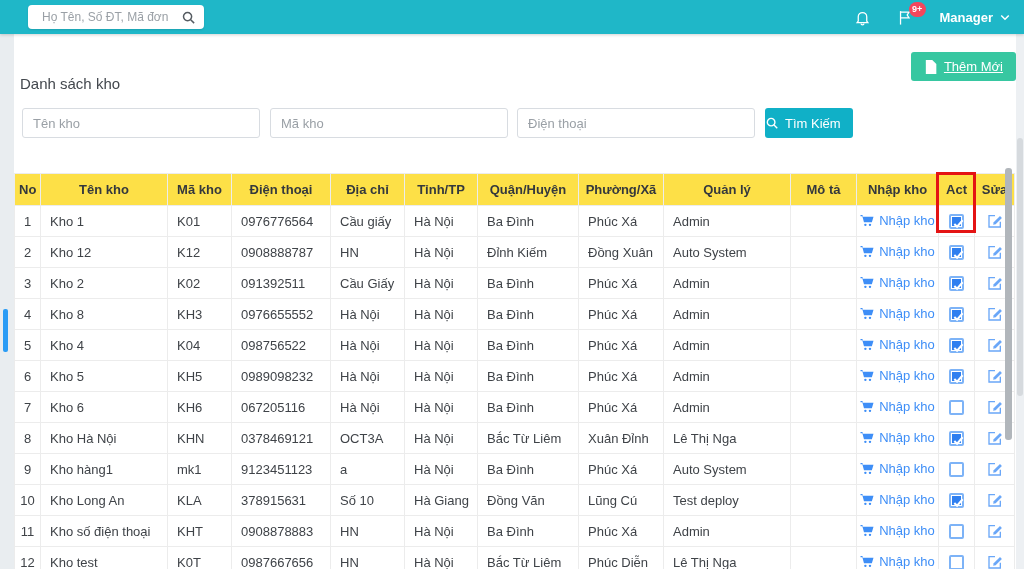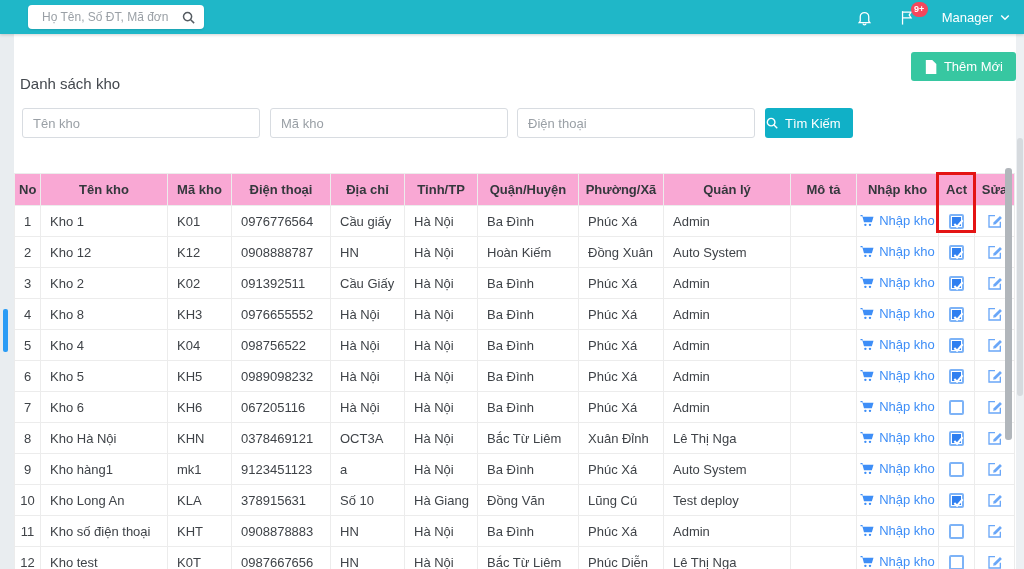--- a/index.html
+++ b/index.html
@@ -24,52 +24,52 @@
     font-family:inherit; background:transparent; min-width:0;
   }
   .search-pill input::placeholder { color:#9aa0a6; }
   .topbar-right { position:absolute; right:14px; top:0; height:34px; display:flex; align-items:center; gap:26px; }
   .icon-btn { position:relative; display:flex; align-items:center; cursor:pointer; }
   .badge {
     position:absolute; top:-7px; right:-12px; min-width:17px; height:15px;
     background:#f5465c; color:#fff; border-radius:8px; font-size:9px; font-weight:bold;
     display:flex; align-items:center; justify-content:center; padding:0 3px;
   }
-  .user-menu { display:flex; align-items:center; gap:7px; color:#fff; font-size:13px; cursor:pointer; }
+  .user-menu { display:flex; align-items:center; gap:7px; color:#fff; font-size:13px; cursor:pointer;font-weight:bold; }
   
   .gutter-left { position:absolute; left:0; top:34px; width:14px; height:535px; background:#e9edf0; }
   .left-indicator { position:absolute; left:3px; top:309px; width:5px; height:43px; background:#2b9cf5; border-radius:2px; }
   .gutter-right { position:absolute; left:1016px; top:34px; width:8px; height:535px; background:#edf0f3; }
   .scroll-thumb-outer { position:absolute; left:1017px; top:138px; width:6px; height:258px; background:#d6dade; border-radius:3px; }
   .scroll-thumb-inner { position:absolute; left:1005px; top:168px; width:7px; height:272px; background:#b1b6bb; border-radius:3px; z-index:6; }
   .card { position:absolute; left:14px; top:34px; width:1002px; height:535px; background:#fff; }
   
   .page-title { position:absolute; left:6px; top:26px; font-size:15px; color:#43484e;margin-top:15px; }
   .header-actions { position:absolute; top:18px; right:0; display:flex; gap:9px; }
   .btn-green {
     height:29px; background:var(--green,#37c7a1); color:#fff; border:none; border-radius:3px;
     font-size:13px; font-family:inherit; display:flex; align-items:center; gap:7px;
-    padding:0 13px; cursor:pointer;
+    padding:0 13px; cursor:pointer;text-decoration:underline;
   }
   
   .filter-input {
     position:absolute; top:74px; width:238px; height:30px; border:1px solid #d8dce1;
     border-radius:3px; padding:0 10px; font-size:13px; font-family:inherit; color:#555; outline:none;
   }
   .filter-input::placeholder { color:#9aa0a6; }
   .btn-search {
     position:absolute; left:751px; top:74px; width:88px; height:30px;
     background:var(--cyan,#10b0c7); color:#fff; border:none; border-radius:3px;
     font-size:13px; font-family:inherit; display:flex; align-items:center; justify-content:flex-start; gap:6px; cursor:pointer;
   }
   
   .tbl-wrap { position:absolute; left:0; top:139px; width:1000px; }
   table { border-collapse:collapse; table-layout:fixed; width:1000px; background:#fff; }
   th, td { border:1px solid #ececec; font-size:13px; overflow:hidden; white-space:nowrap; }
-  th { height:32px; font-weight:bold; color:#34383d; padding:0 4px; background:#f9a8d4; }
+  th { height:32px; font-weight:bold; color:#34383d; padding:0 4px; background:#fde047; }
   td { height:31px; padding:0 9px; color:#3f4348; }
   td.c, th.c { text-align:center; padding:0 2px; }
   a.import-link { color:var(--blue,#3e8ef7); text-decoration:none; display:inline-flex; align-items:center; gap:5px; cursor:pointer; }
   .cb {
     position:relative; display:inline-block; width:15px; height:15px;
     border:2px solid #7db3f7; border-radius:2px; background:#fff; vertical-align:middle; cursor:pointer;
   }
   .cb.checked::after { content:""; position:absolute; inset:1px; background:var(--cb,#2f7ff0); }
   .cb.checked svg { position:absolute; left:1px; top:1px; z-index:1; }
   .edit-btn { color:#6aa7f8; display:inline-flex; vertical-align:middle; cursor:pointer; }
@@ -209,21 +209,21 @@
                 </svg>
               </span></td>
           </tr>
           <tr>
             <td class="c">2</td>
             <td>Kho 12</td>
             <td>K12</td>
             <td>0908888787</td>
             <td>HN</td>
             <td>Hà Nội</td>
-            <td>Hoàn Kiếm</td>
+            <td>Đỉnh Kiếm</td>
             <td>Đồng Xuân</td>
             <td>Auto System</td>
             <td></td>
             <td class="c"><a class="import-link">
                 <svg width="14" height="13" viewBox="0 0 24 24" fill="currentColor">
                   <path d="M0 2h3.6l.8 3H24l-3 10H6.4L3.4 4H0z"></path>
                   <circle cx="9" cy="20" r="2.2"></circle>
                   <circle cx="17.5" cy="20" r="2.2"></circle>
                 </svg>
                 <span>Nhập kho</span>

